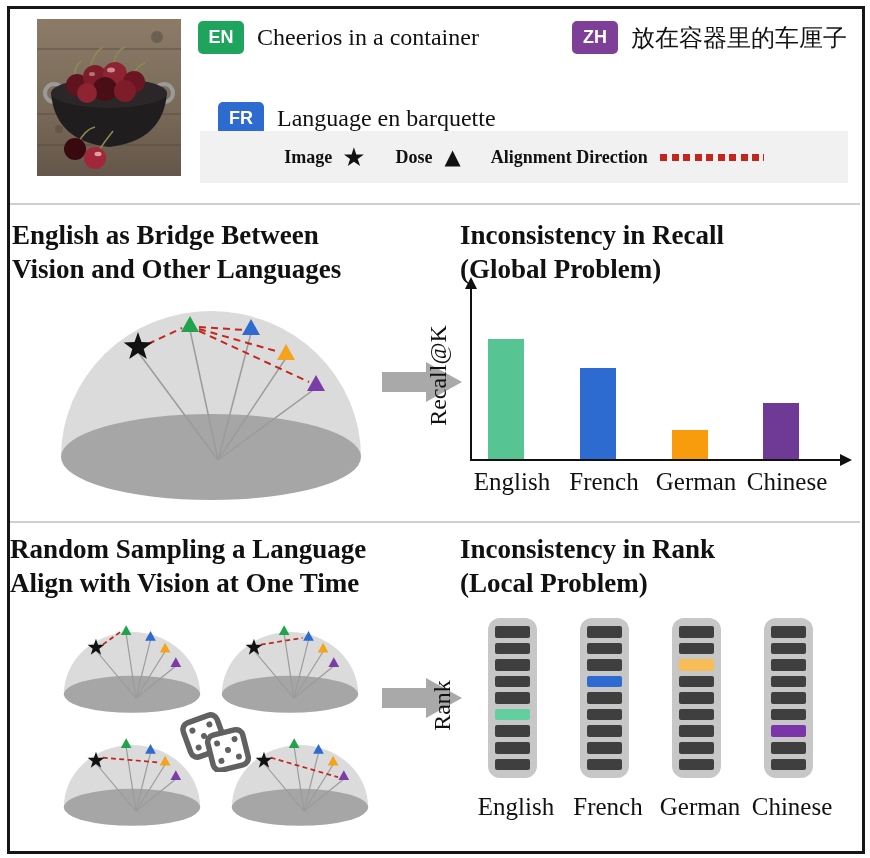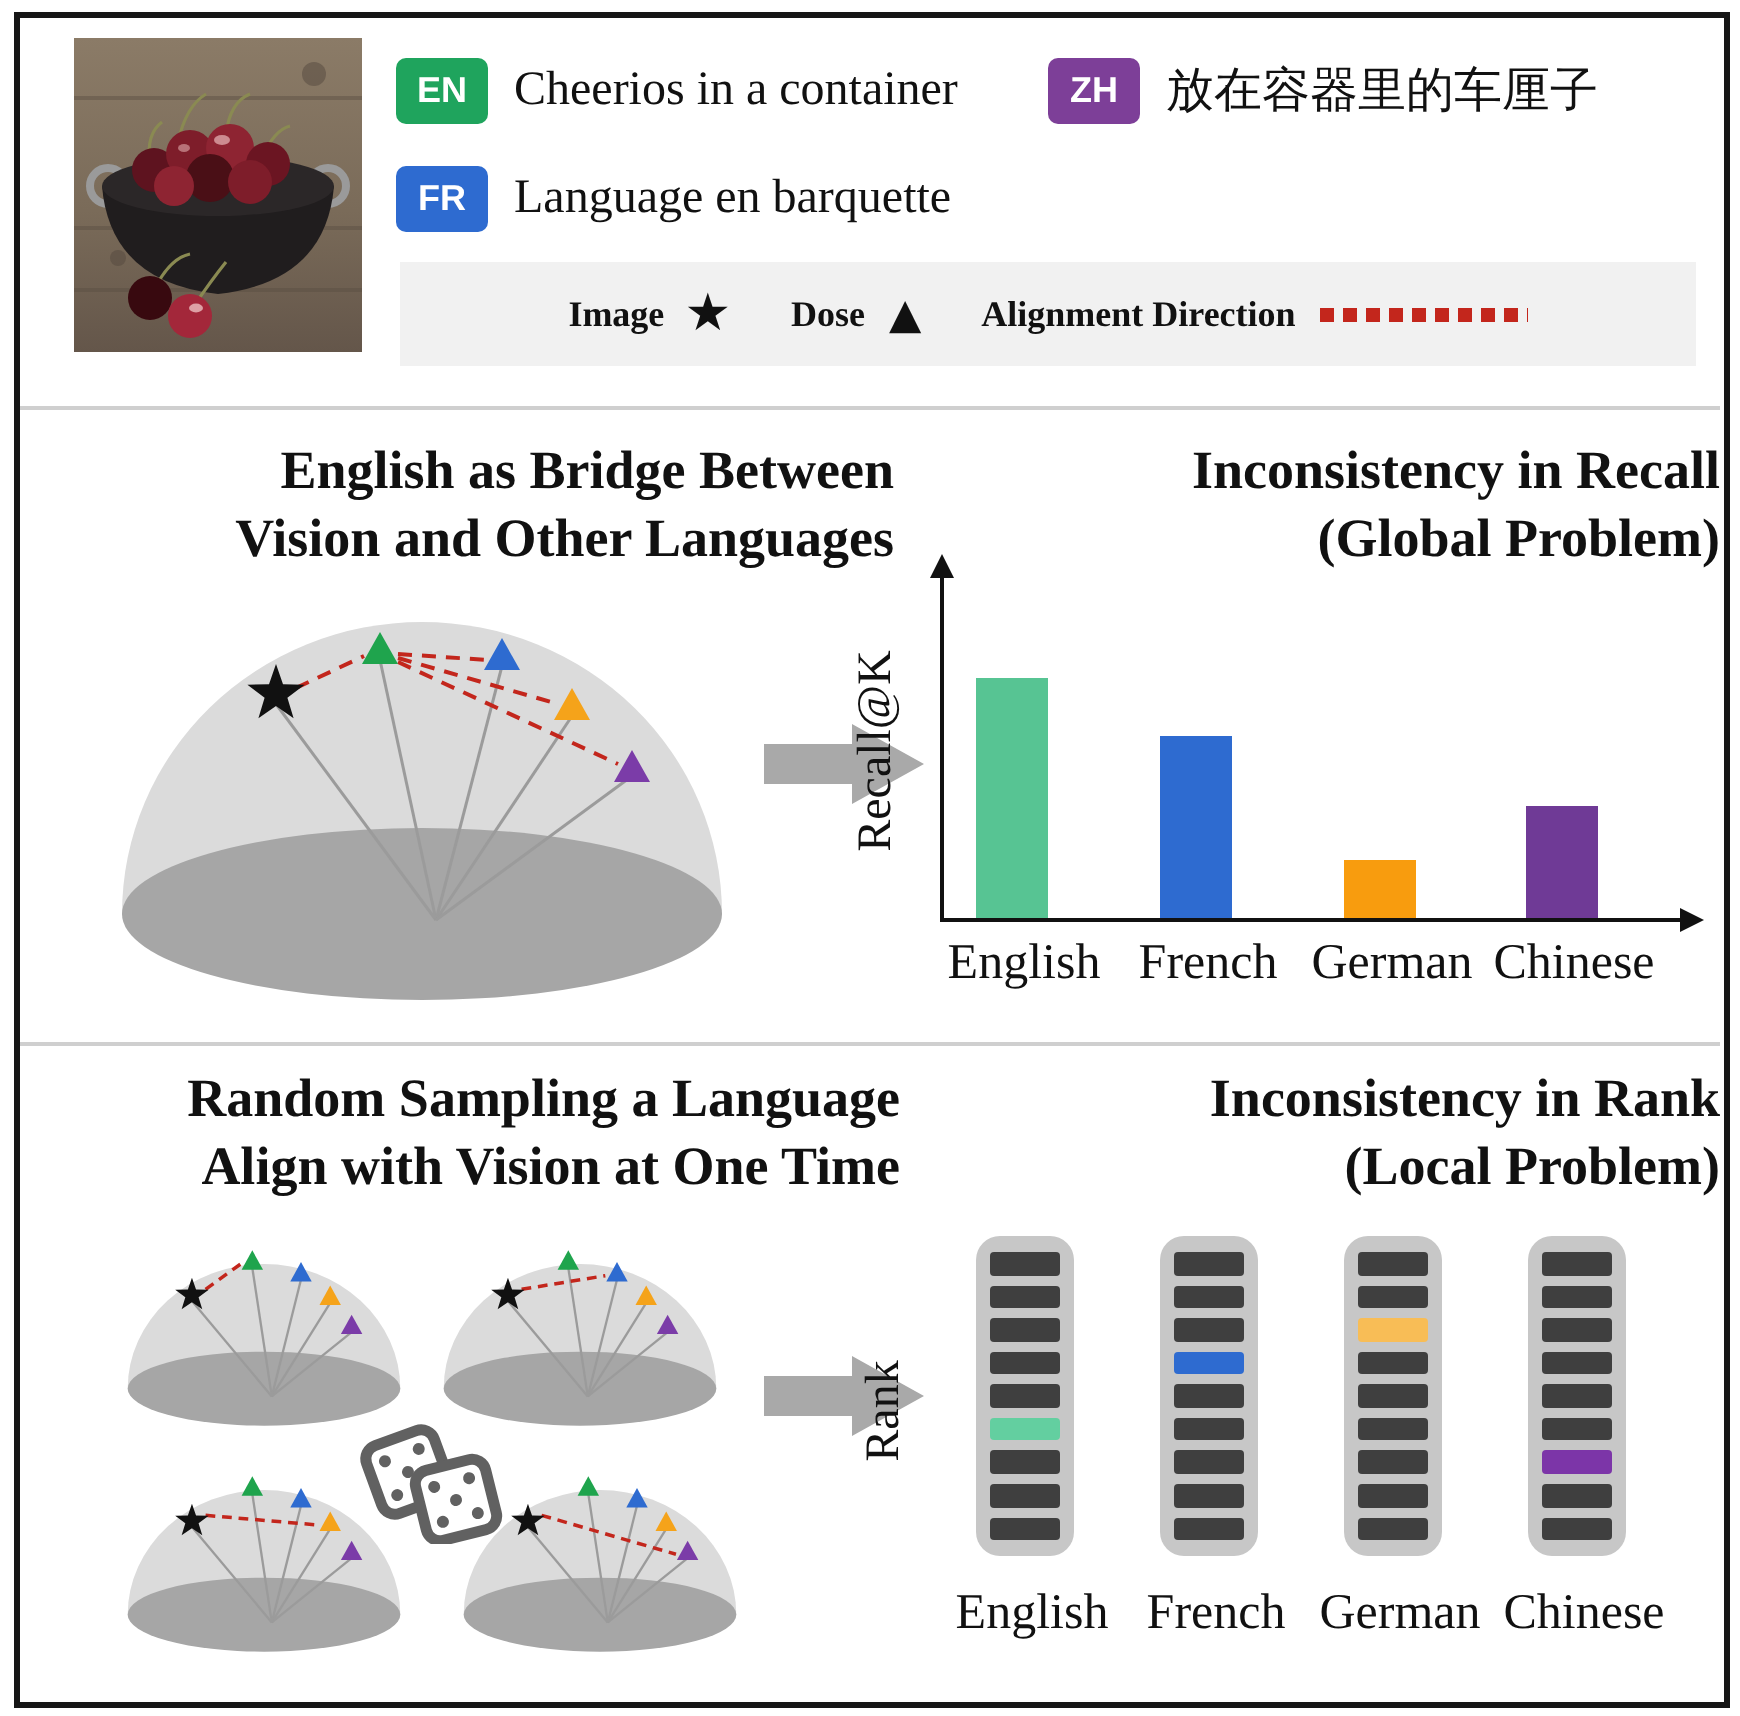--- a/index.html
+++ b/index.html
@@ -5,38 +5,38 @@
   html,body{margin:0;padding:0;background:#fff;}
   #figure{position:relative;width:870px;height:858px;background:#fff;
           font-family:"Liberation Serif",serif;color:#111;overflow:hidden;}
   .abs{position:absolute;}
   .border-frame{left:7px;top:6px;width:852px;height:842px;border:3px solid #161616;}
   .divider{left:10px;width:850px;height:2px;background:#CFCFCF;}
 
   
   .lang-grid{left:198px;top:21px;width:652px;height:102px;display:grid;
              grid-template-rows:repeat(2,1fr);grid-auto-flow:column;
-             grid-template-columns:326px auto;row-gap:6px;align-items:center;}
+             grid-template-columns:326px auto;row-gap:6px;align-items:center;gap:48px;}
   .cap-row{display:flex;align-items:center;}
   .badge{display:inline-flex;align-items:center;justify-content:center;
          width:46px;height:33px;border-radius:5px;color:#fff;
          font-family:"Liberation Sans",sans-serif;font-weight:bold;font-size:18px;}
   .cap-text{margin-left:13px;font-size:24px;white-space:nowrap;}
 
   .legend-strip{left:200px;top:131px;width:648px;height:52px;background:#F1F1F1;
                 display:flex;align-items:center;justify-content:center;}
   .legend-strip .lab{font-weight:bold;font-size:18px;}
   .glyph{font-family:"DejaVu Sans",sans-serif;color:#111;}
   .star-glyph{font-size:26px;margin-left:10px;margin-right:30px;}
   .tri-glyph{font-size:21px;margin-left:12px;margin-right:30px;}
   .dotted-line{width:104px;height:7px;margin-left:12px;
                background:repeating-linear-gradient(90deg,#C3261C 0 7px,transparent 7px 11.5px);}
 
   
-  .panel-title{font-weight:bold;font-size:27px;line-height:1.26;text-align:right;}
+  .panel-title{font-weight:bold;font-size:27px;line-height:1.26;text-align:left;}
 
   
   .axis{background:#111;}
   .bar{position:absolute;bottom:2px;width:36px;}
   .cat-label{position:absolute;font-size:25px;transform:translateX(-50%);white-space:nowrap;}
   .vlabel{display:flex;align-items:center;justify-content:center;}
   .vlabel span{transform:rotate(-90deg);white-space:nowrap;font-size:24px;}
 
   
   .rank-col{position:absolute;top:0;width:49px;height:160px;background:#C7C7C7;
@@ -95,21 +95,21 @@
     <circle cx="58" cy="139" r="11" fill="#A3273A"></circle>
     <ellipse cx="61" cy="135" rx="3.5" ry="2.2" fill="#F0C9C9" opacity="0.75"></ellipse>
   </svg>
 
   <div class="abs lang-grid">
       <div class="cap-row">
         <span class="badge" style="background: rgb(31, 164, 93);">EN</span>
         <span class="cap-text">Cheerios in a container</span>
       </div>
       <div class="cap-row">
-        <span class="badge" style="background: rgb(46, 107, 208);">FR</span>
+        <span class="badge" style="background: rgb(46, 107, 208); margin-left: 20px;">FR</span>
         <span class="cap-text">Language en barquette</span>
       </div>
       <div class="cap-row">
         <span class="badge" style="background: rgb(125, 63, 152);">ZH</span>
         <span class="cap-text">放在容器里的车厘子</span>
       </div>
     </div>
 
   <div class="abs legend-strip">
     <span class="lab">Image</span>

